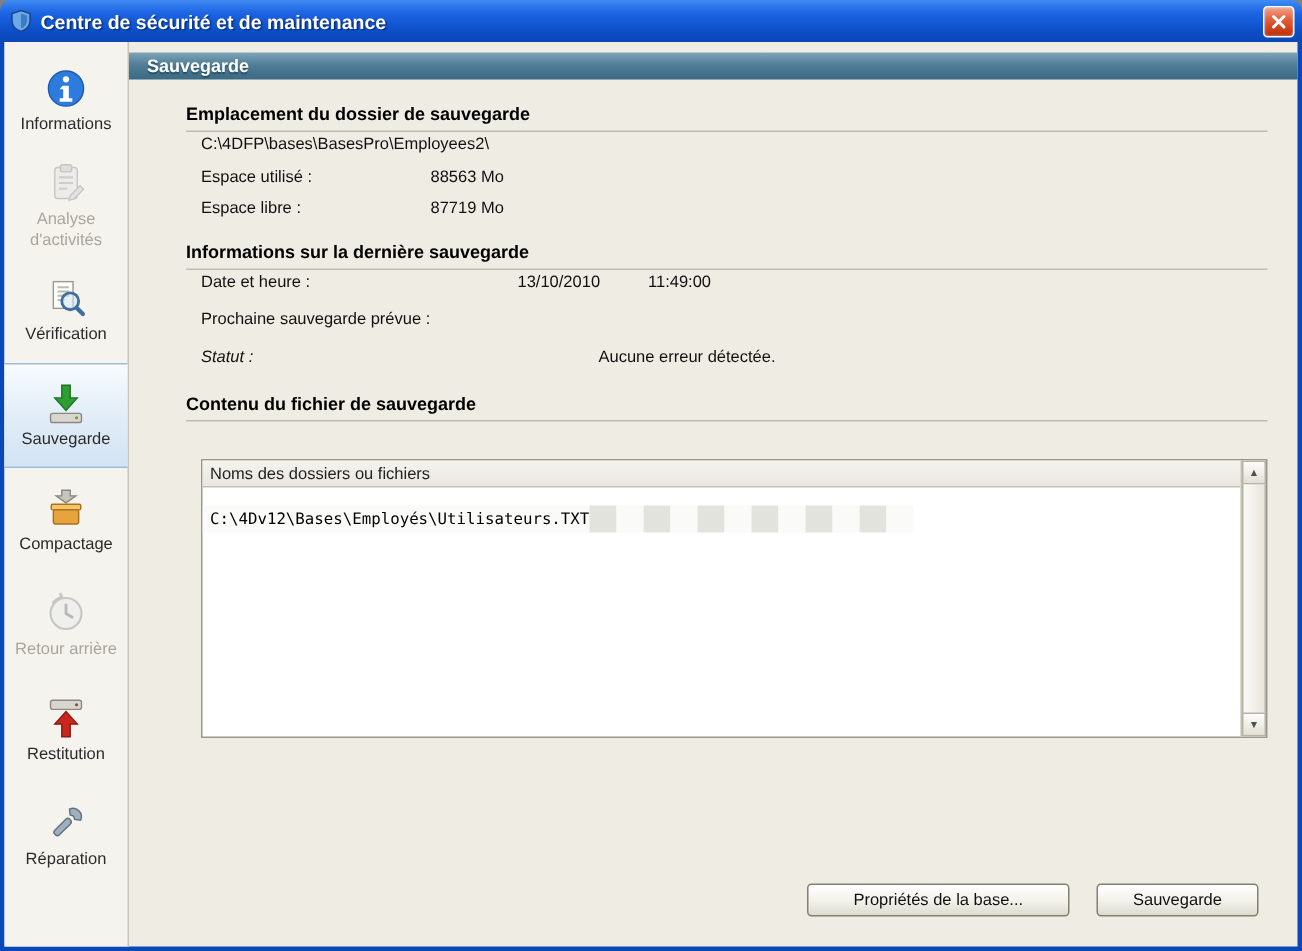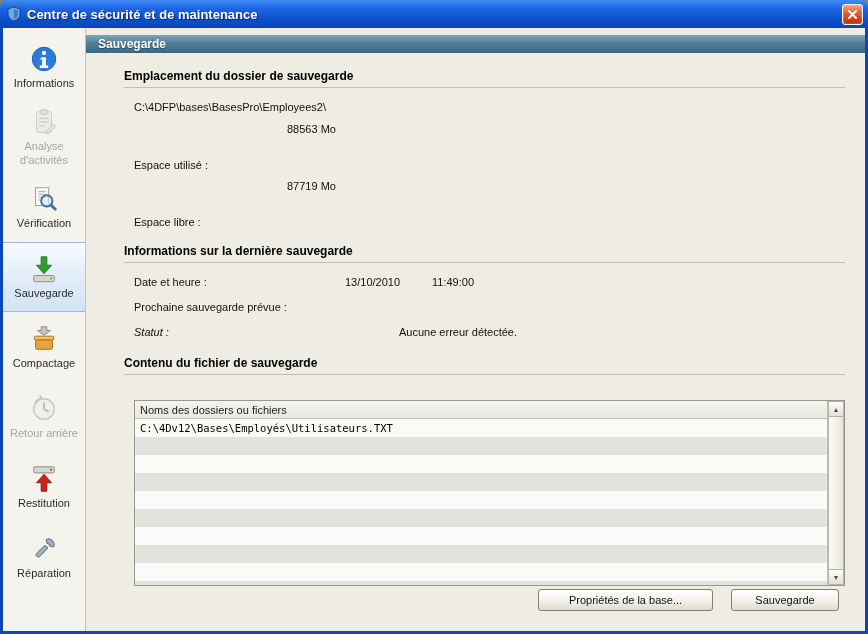--- a/index.html
+++ b/index.html
@@ -52,47 +52,47 @@
     height:18px; flex:0 0 18px; margin-top:7px;
     background: linear-gradient(180deg,#7fa4b9 0%, #527e97 45%, #3a6a85 100%);
     color:#fff; font-weight:bold; font-size:12px;
     display:flex; align-items:center; padding-left:12px;
     text-shadow:0 1px 1px rgba(20,50,70,.6);
   }
   .content { flex:1; display:flex; flex-direction:column; min-height:0; padding:16px 20px 20px 38px; }
 
   .section-title {
     font-weight:bold; font-size:12px; color:#000;
-    padding-bottom:4px; border-bottom:1px solid #bfbcb0; margin-bottom:11px;
+    padding-bottom:4px; border-bottom:1px solid #bfbcb0; 
   }
   .sec2 .section-title { margin-top:14px; }
   .sec3 .section-title { margin-top:16px; margin-bottom:25px; }
 
   .kv { display:flex; font-size:11px; color:#111; margin:0 0 0 10px; line-height:16px; }
   .kv + .kv { margin-top:5px; }
   .sec2 .kv + .kv { margin-top:9px; }
-  .kv .lbl-used { width:153px; flex:0 0 153px;margin-top:36px; }
+  .kv .lbl-used { width:153px; flex:0 0 153px; }
   .kv .lbl-date { width:211px; flex:0 0 211px; }
   .kv .val-date { width:87px; flex:0 0 87px; }
   .kv .lbl-status { width:265px; flex:0 0 265px;font-style:italic; }
   .path-row { margin-bottom:6px; }
 
   
   .table {
     margin-left:10px; height:186px; flex:0 0 253px;
     border:1px solid #9a978c; background:#fff;
     display:flex; min-width:0;
   }
   .table-inner { flex:1; display:flex; flex-direction:column; min-width:0; overflow:hidden; }
   .thead {
     height:18px; flex:0 0 18px; background:linear-gradient(180deg,#f4f3ee,#e8e7e0);
     border-bottom:1px solid #c2bfb4; font-size:11px; color:#222;
     display:flex; align-items:center; padding-left:5px;
   }
-  .tbody { flex:1; display:flex; flex-direction:column; }
+  .tbody { flex:1; display:flex; flex-direction:row;margin-top:12px; }
   .trow { height:18px; flex:0 0 18px; font-size:11px; display:flex; align-items:center; padding-left:5px; font-family:"DejaVu Sans Mono","Liberation Mono",monospace; font-size:10.5px; }
   .trow.even { background:#fafaf8; }
   .trow.odd { background:#e3e3de; }
 
   .vscroll { width:17px; flex:0 0 17px; border-left:1px solid #c2bfb4; background:#f1f0ea; display:flex; flex-direction:column; }
   .sb-btn {
     height:16px; flex:0 0 16px; background:linear-gradient(180deg,#fdfdfb,#e2e0d5);
     border:1px solid #b5b2a6; display:flex; align-items:center; justify-content:center;
     font-size:7px; color:#52504a; cursor:pointer;
   }

